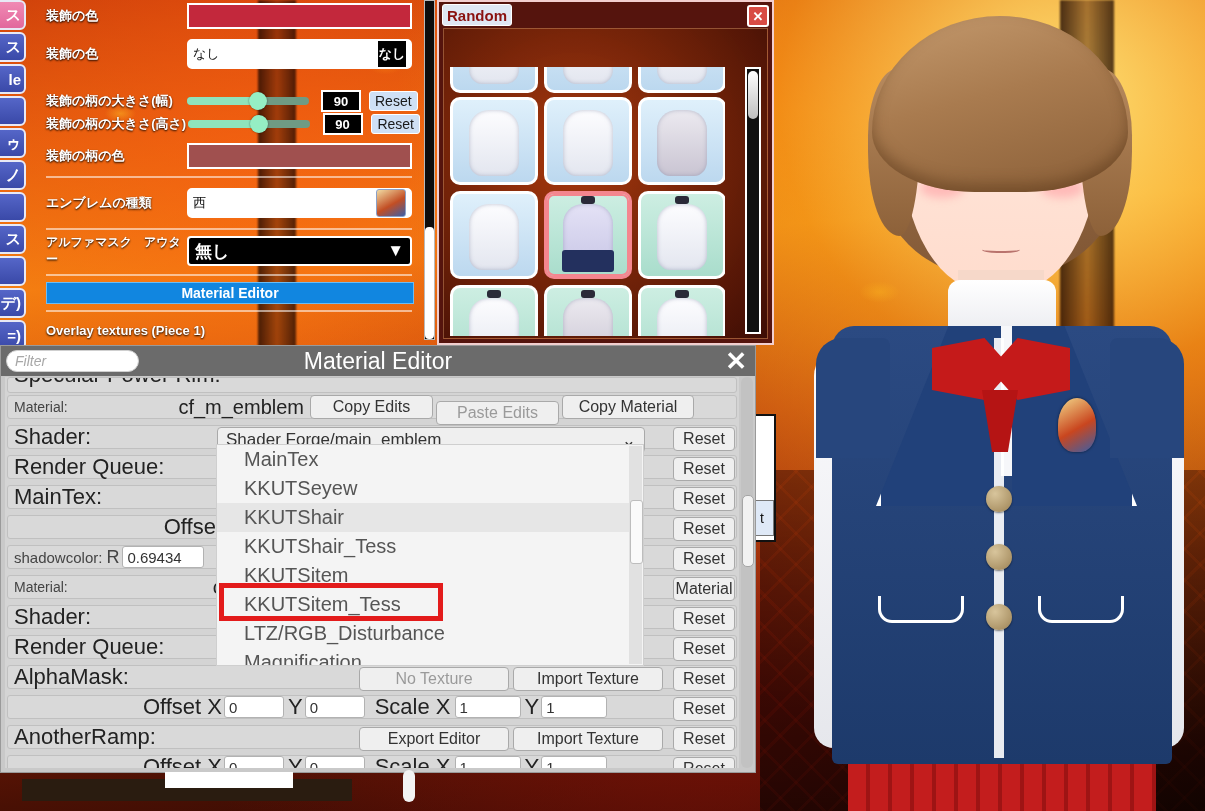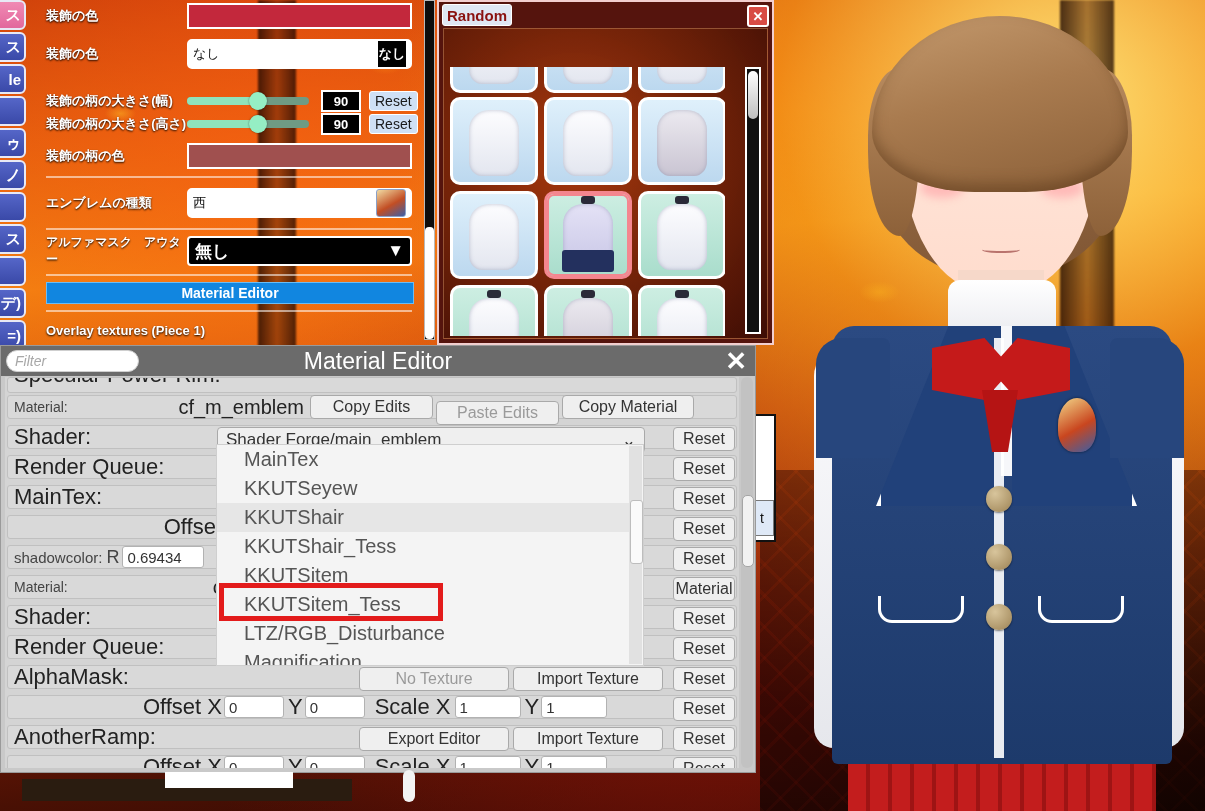--- a/index.html
+++ b/index.html
@@ -285,21 +285,21 @@
       <div class="row" style="top:81px;height:20px;margin-top:10px;">
         <span class="lbl" style="width:165px;padding-left:24px;box-sizing:border-box;">装飾の柄の大きさ(幅)</span>
         <div class="slider" style="width:122px;">
           <div class="fill" style="width:70px;"></div>
             <div class="knob" style="left:62px;"></div>
         </div>
         <div class="numbox" style="margin-left:12px;">90</div>
         <div class="resetbtn" style="margin-left:8px;">Reset</div>
       </div>
 
-      <div class="row" style="top:114px;height:20px;">
+      <div class="row" style="top:114px;height:20px;justify-content:space-between;">
         <span class="lbl" style="width:165px;padding-left:24px;box-sizing:border-box;">装飾の柄の大きさ(高さ)</span>
         <div class="slider" style="width:122px;">
           <div class="fill" style="width:70px;"></div>
             <div class="knob" style="left:62px;"></div>
         </div>
         <div class="numbox" style="margin-left:12px;">90</div>
         <div class="resetbtn" style="margin-left:8px;">Reset</div>
       </div>
 
       <div class="row" style="top:142px;height:28px;">

